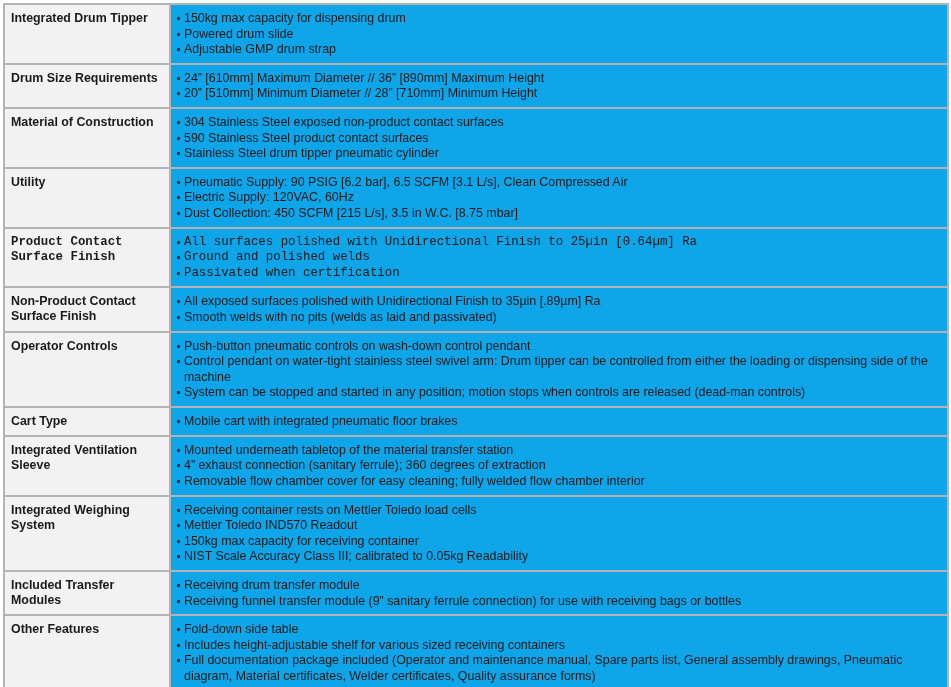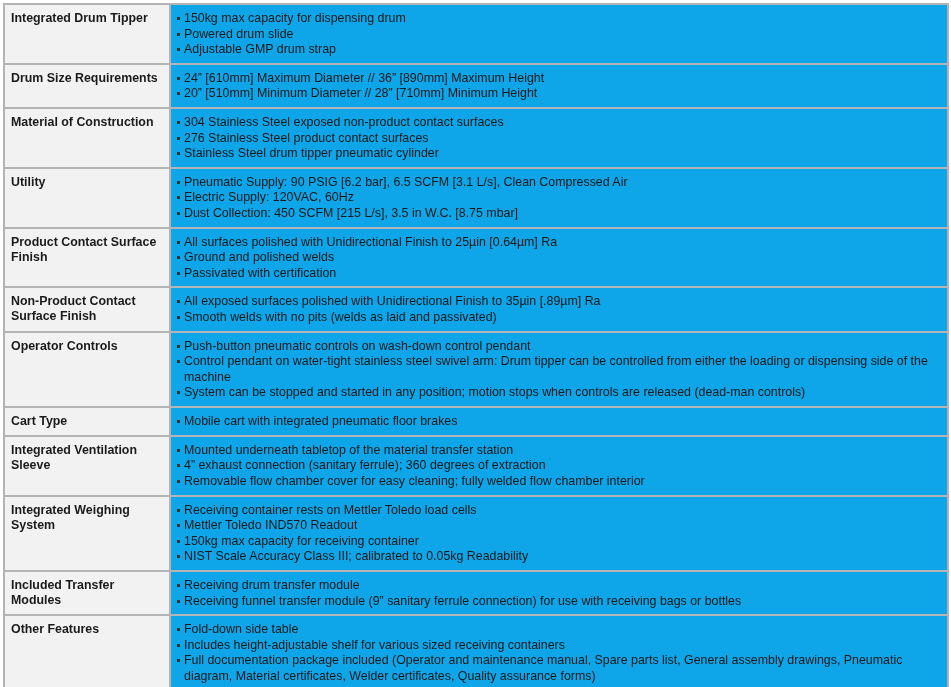--- a/index.html
+++ b/index.html
@@ -65,46 +65,46 @@
           </ul>
       </td>
     </tr>
       <tr class="" style="height: 59px;">
       <td class="label-cell">
         <span class="label-text">Material of Construction</span>
       </td>
       <td class="value-cell">
         <ul>
             <li><span class="bullet"></span><span>304 Stainless Steel exposed non-product contact surfaces</span></li>
-            <li><span class="bullet"></span><span>276 Stainless Steel product contact surfaces</span></li>
+            <li><span class="bullet"></span><span>590 Stainless Steel product contact surfaces</span></li>
             <li><span class="bullet"></span><span>Stainless Steel drum tipper pneumatic cylinder</span></li>
           </ul>
       </td>
     </tr>
       <tr class="" style="height: 59px;">
       <td class="label-cell">
         <span class="label-text">Utility</span>
       </td>
       <td class="value-cell">
         <ul>
             <li><span class="bullet"></span><span>Pneumatic Supply:  90 PSIG [6.2 bar], 6.5 SCFM [3.1 L/s], Clean Compressed Air</span></li>
             <li><span class="bullet"></span><span>Electric Supply:  120VAC, 60Hz</span></li>
             <li><span class="bullet"></span><span>Dust Collection:  450 SCFM [215 L/s], 3.5 in W.C. [8.75 mbar]</span></li>
           </ul>
       </td>
     </tr>
-      <tr class="" style="height: 59px;">
+      <tr class="" style="height: 59px; font-family: Liberation Mono, monospace;">
       <td class="label-cell">
         <span class="label-text">Product Contact Surface Finish</span>
       </td>
       <td class="value-cell">
         <ul>
             <li><span class="bullet"></span><span>All surfaces polished with Unidirectional Finish to 25µin [0.64µm] Ra</span></li>
             <li><span class="bullet"></span><span>Ground and polished welds</span></li>
-            <li><span class="bullet"></span><span>Passivated with certification</span></li>
+            <li><span class="bullet"></span><span>Passivated when certification</span></li>
           </ul>
       </td>
     </tr>
       <tr class="" style="height: 32px;">
       <td class="label-cell">
         <span class="label-text">Non-Product Contact Surface Finish</span>
       </td>
       <td class="value-cell">
         <ul>
             <li><span class="bullet"></span><span>All exposed surfaces polished with Unidirectional Finish to 35µin [.89µm]  Ra</span></li>

